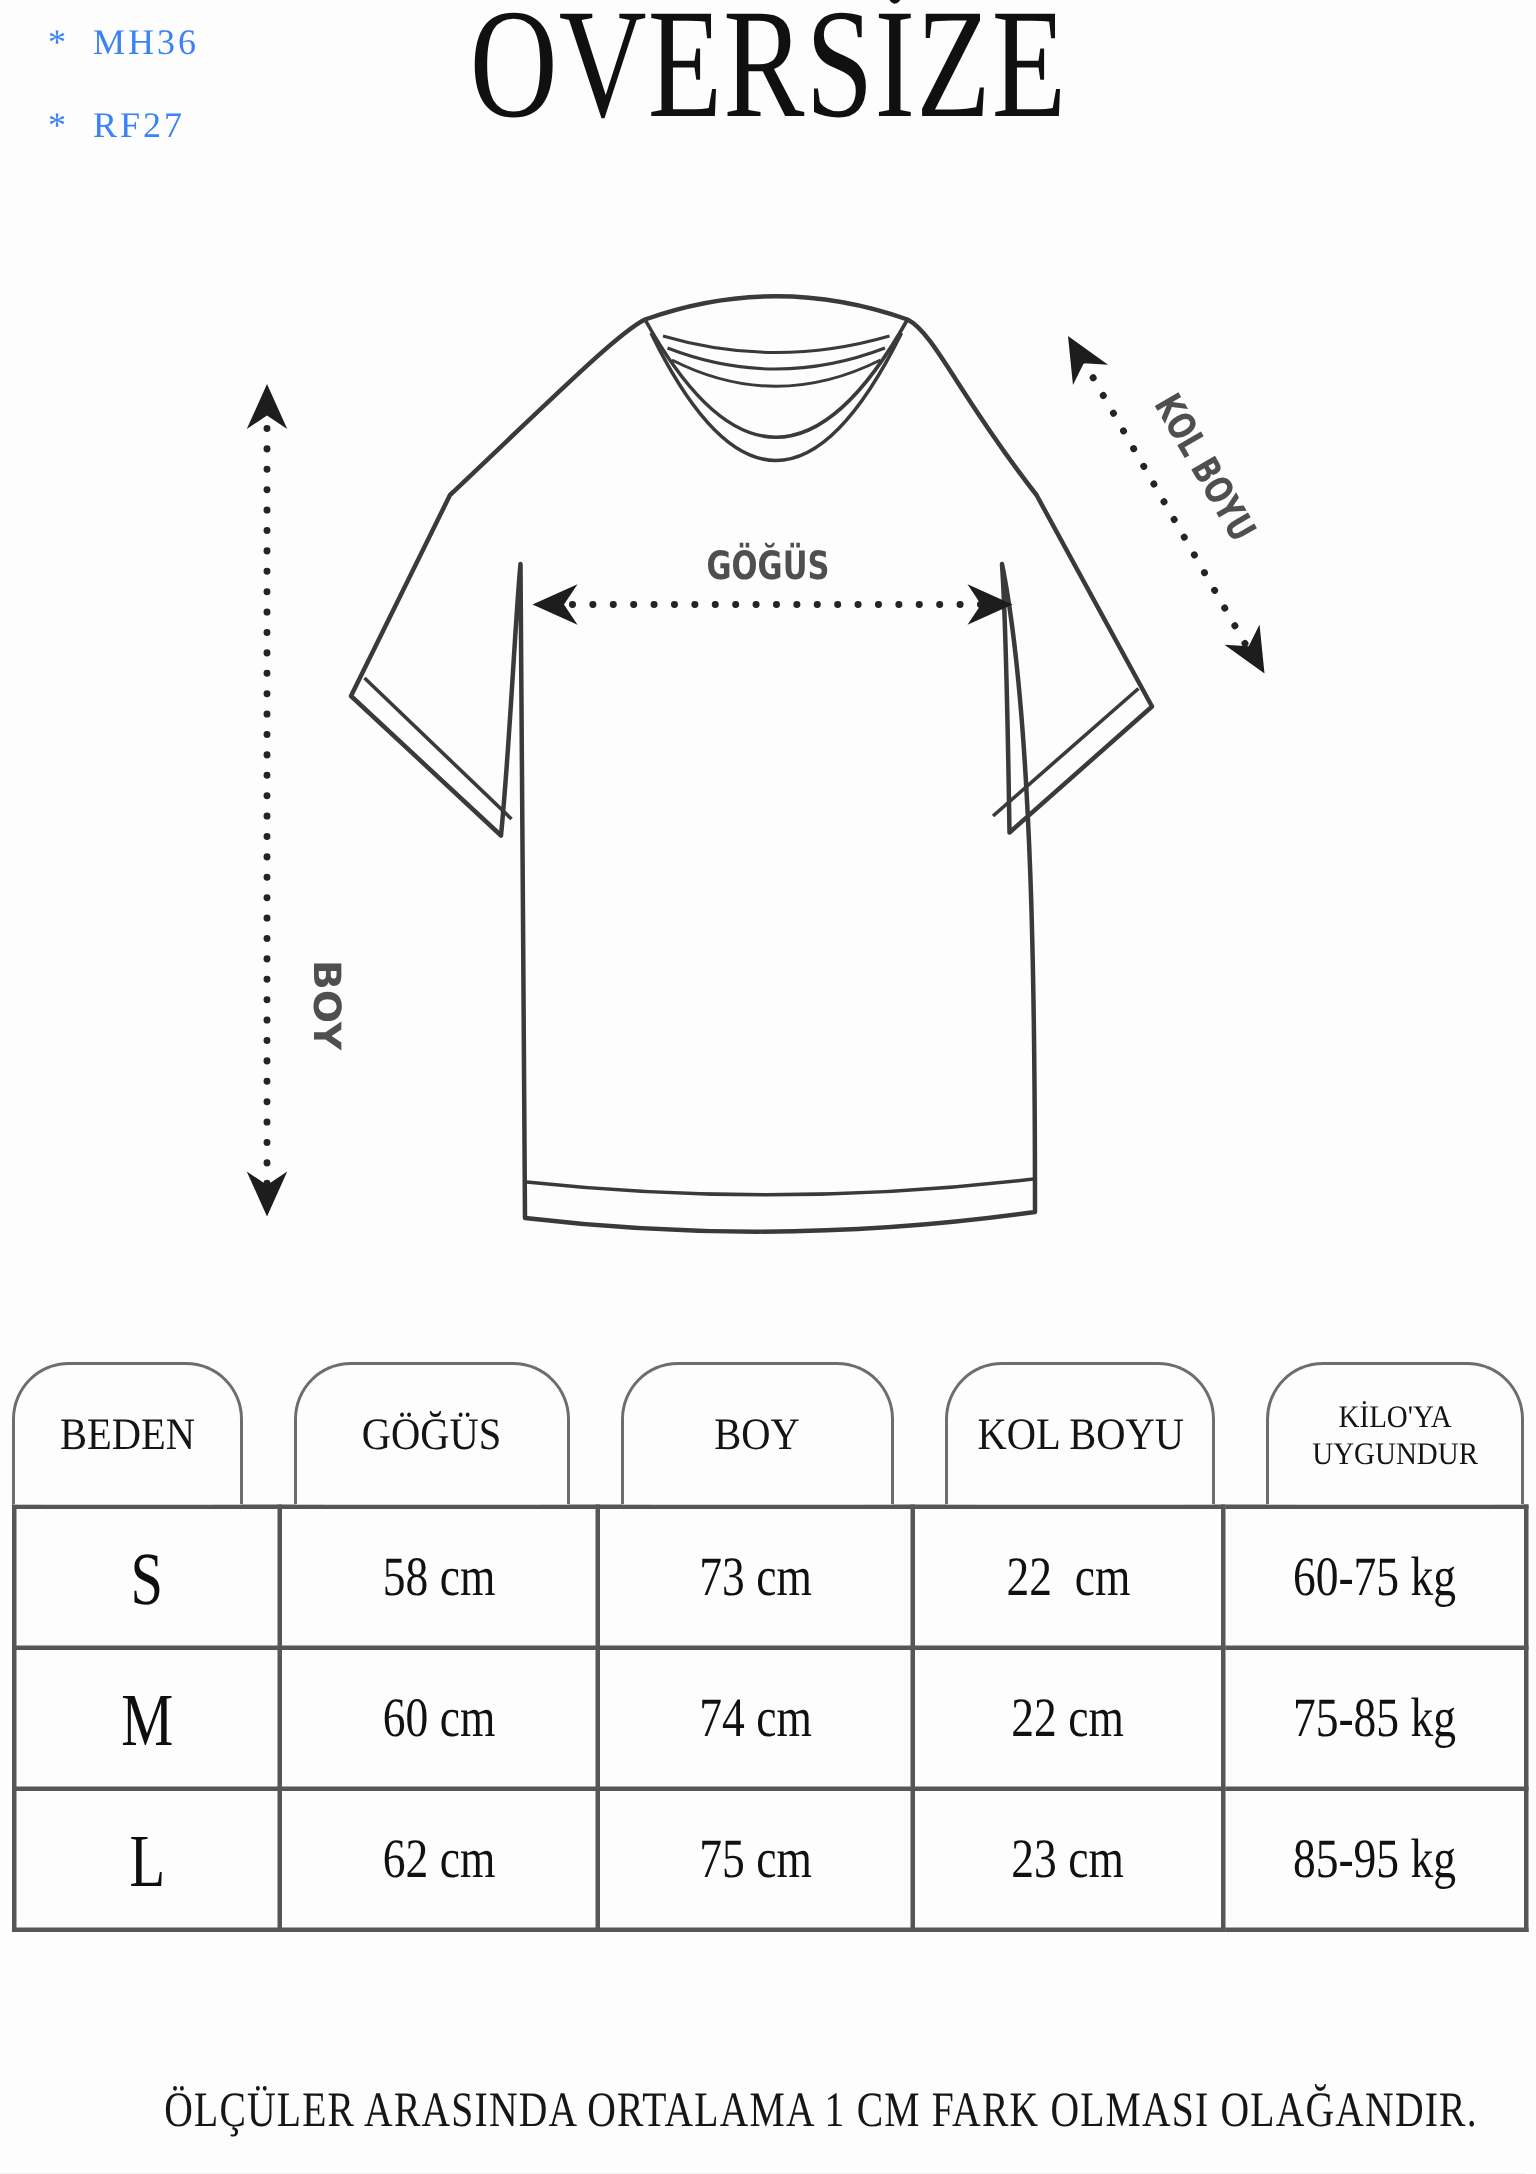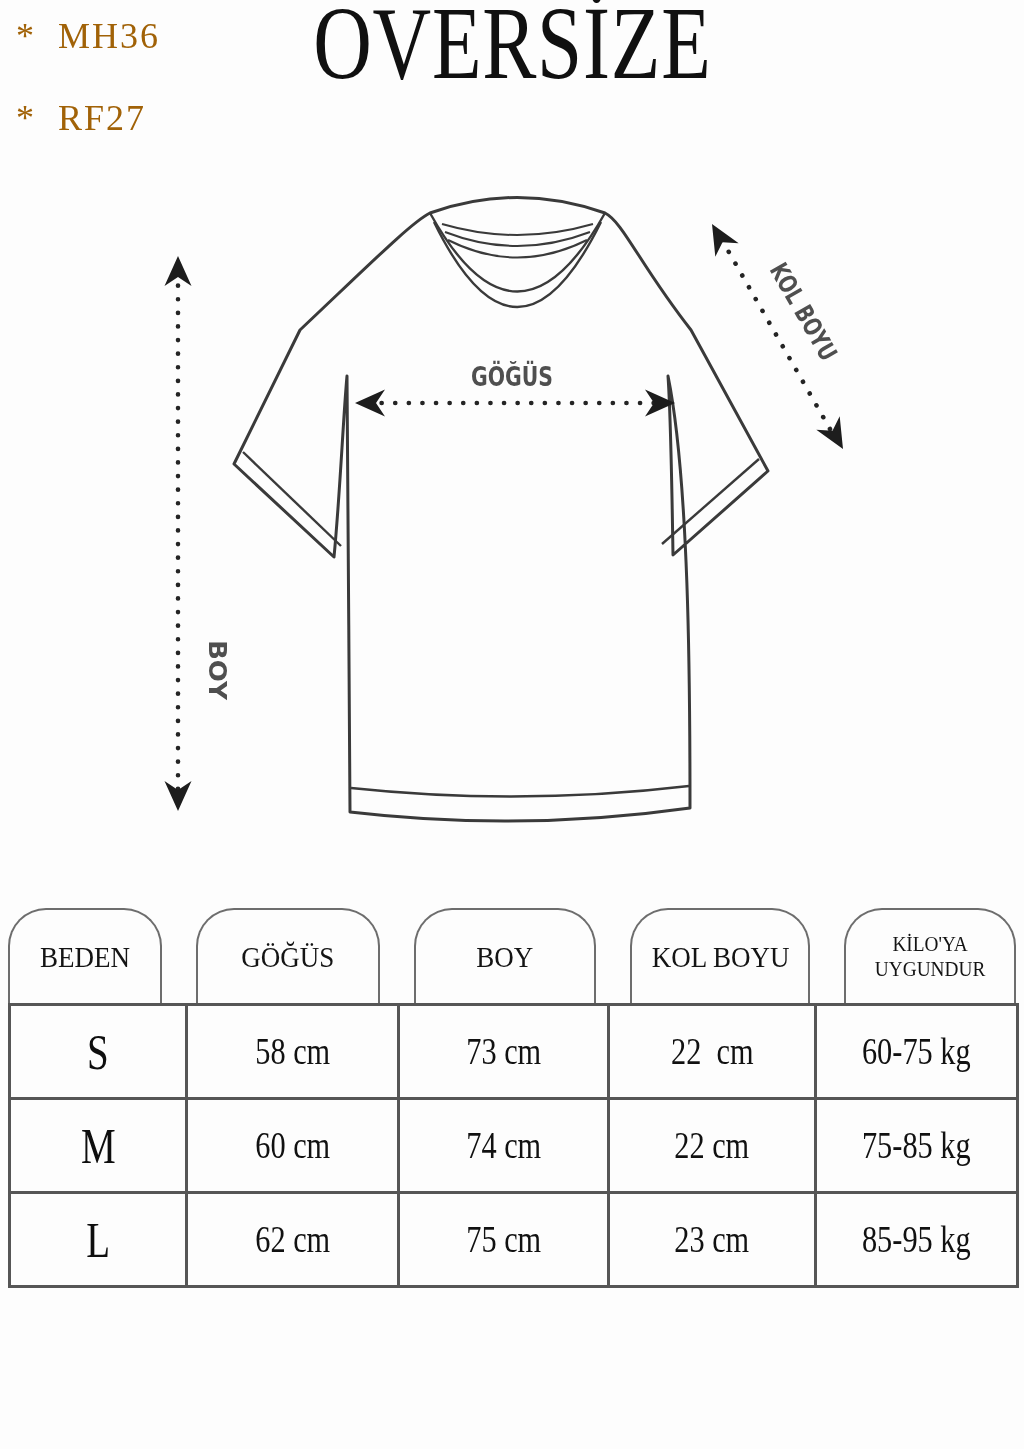--- a/index.html
+++ b/index.html
@@ -3,22 +3,22 @@
 <meta charset="utf-8">
 <style>
   html,body{margin:0;padding:0;background:#e9e9e9;}
   #canvas{
     position:relative;width:1024px;height:1449px;margin:0 auto;
     background:#fdfdfd;overflow:hidden;
     font-family:"Liberation Serif","DejaVu Serif",serif;color:#1c1c1c;
   }
   
   .codes{
-    position:absolute;left:16px;top:16px;
-    font-size:36px;line-height:1.14;letter-spacing:2px;color:#a16207;
+    position:absolute;left:32px;top:16px;
+    font-size:24px;line-height:1.14;letter-spacing:2px;color:#3b82f6;
     white-space:pre;
   }
   .title-wrap{position:absolute;left:0;top:-14px;width:1024px;text-align:center;}
   .title{
     display:inline-block;font-size:104px;line-height:1.1;letter-spacing:1px;
     transform:scaleX(.78);transform-origin:50% 50%;color:#101010;
   }
   
   .diagram{position:absolute;left:150px;top:180px;width:740px;height:700px;}
   
@@ -169,14 +169,17 @@
           <td><span class="sizeletter">L</span></td>
           <td><span class="val">62 cm</span></td>
           <td><span class="val">75 cm</span></td>
           <td><span class="val">23 cm</span></td>
           <td><span class="val">85-95 kg</span></td>
         </tr>
       </tbody>
     </table>
   </div>
 
+  <div class="footnote-wrap">
+    <span class="footnote">ÖLÇÜLER ARASINDA ORTALAMA 1 CM FARK OLMASI OLAĞANDIR.</span>
+  </div>
 
 </div>
 
 </body></html>

